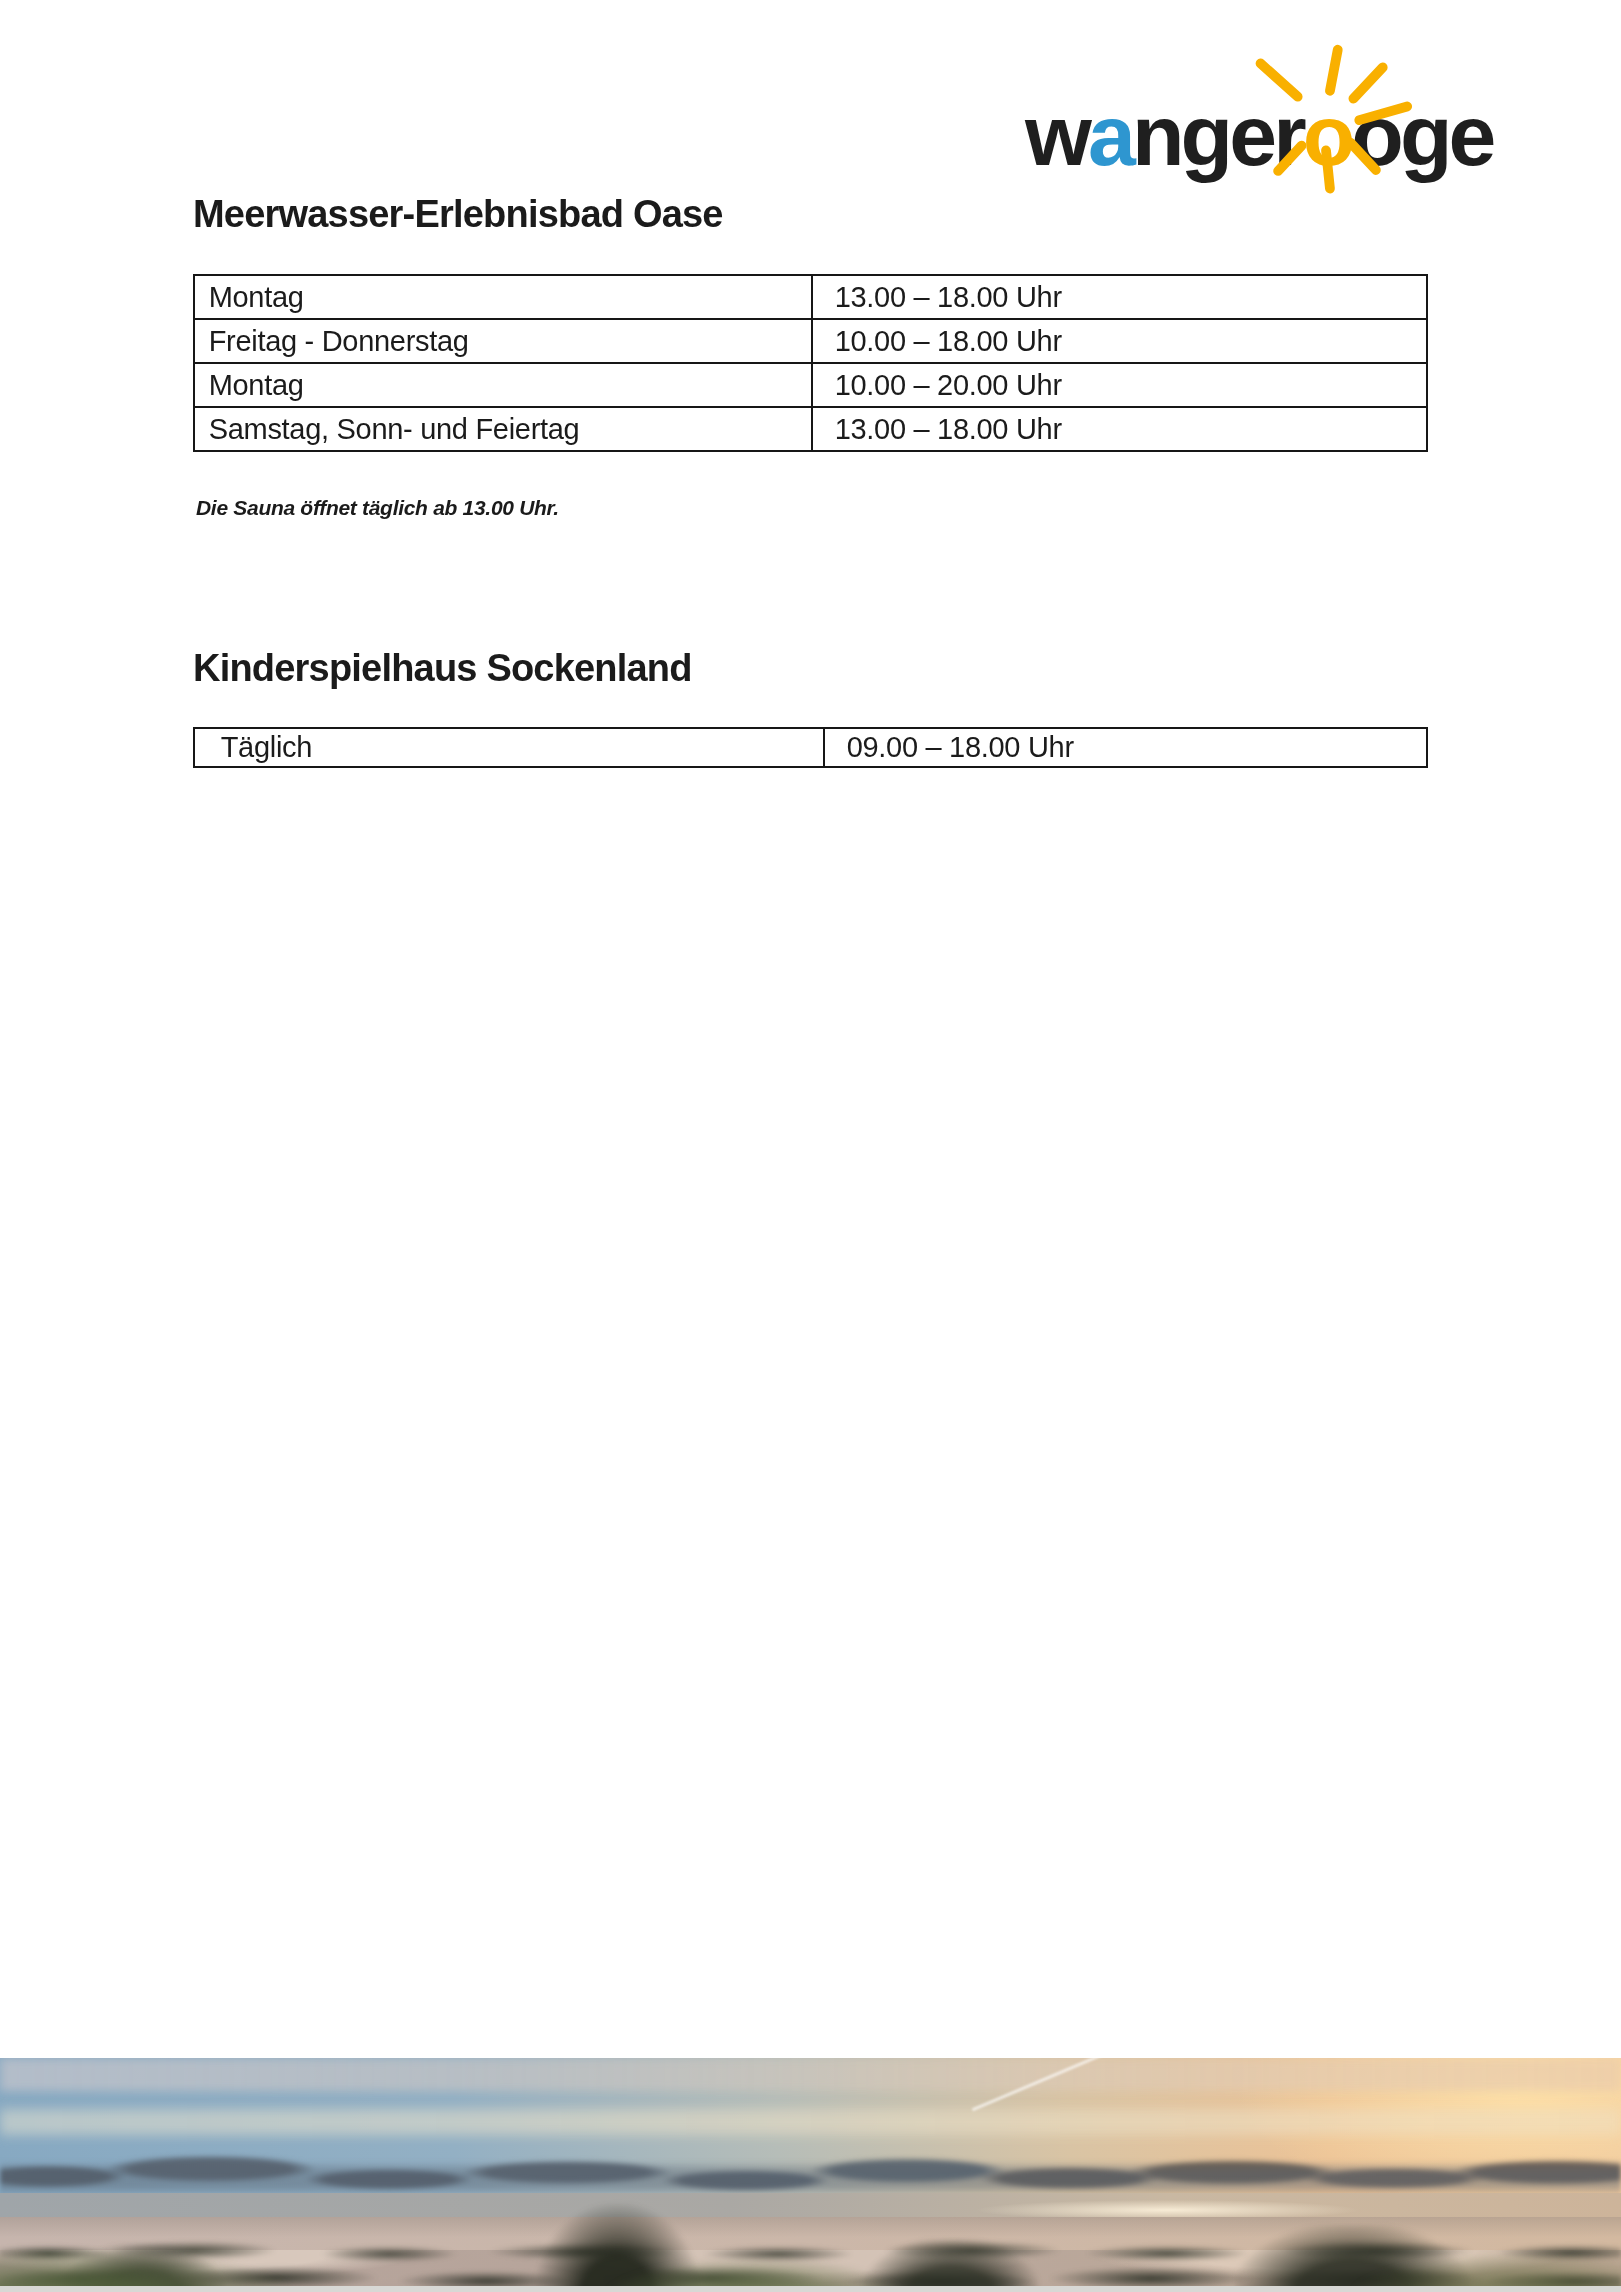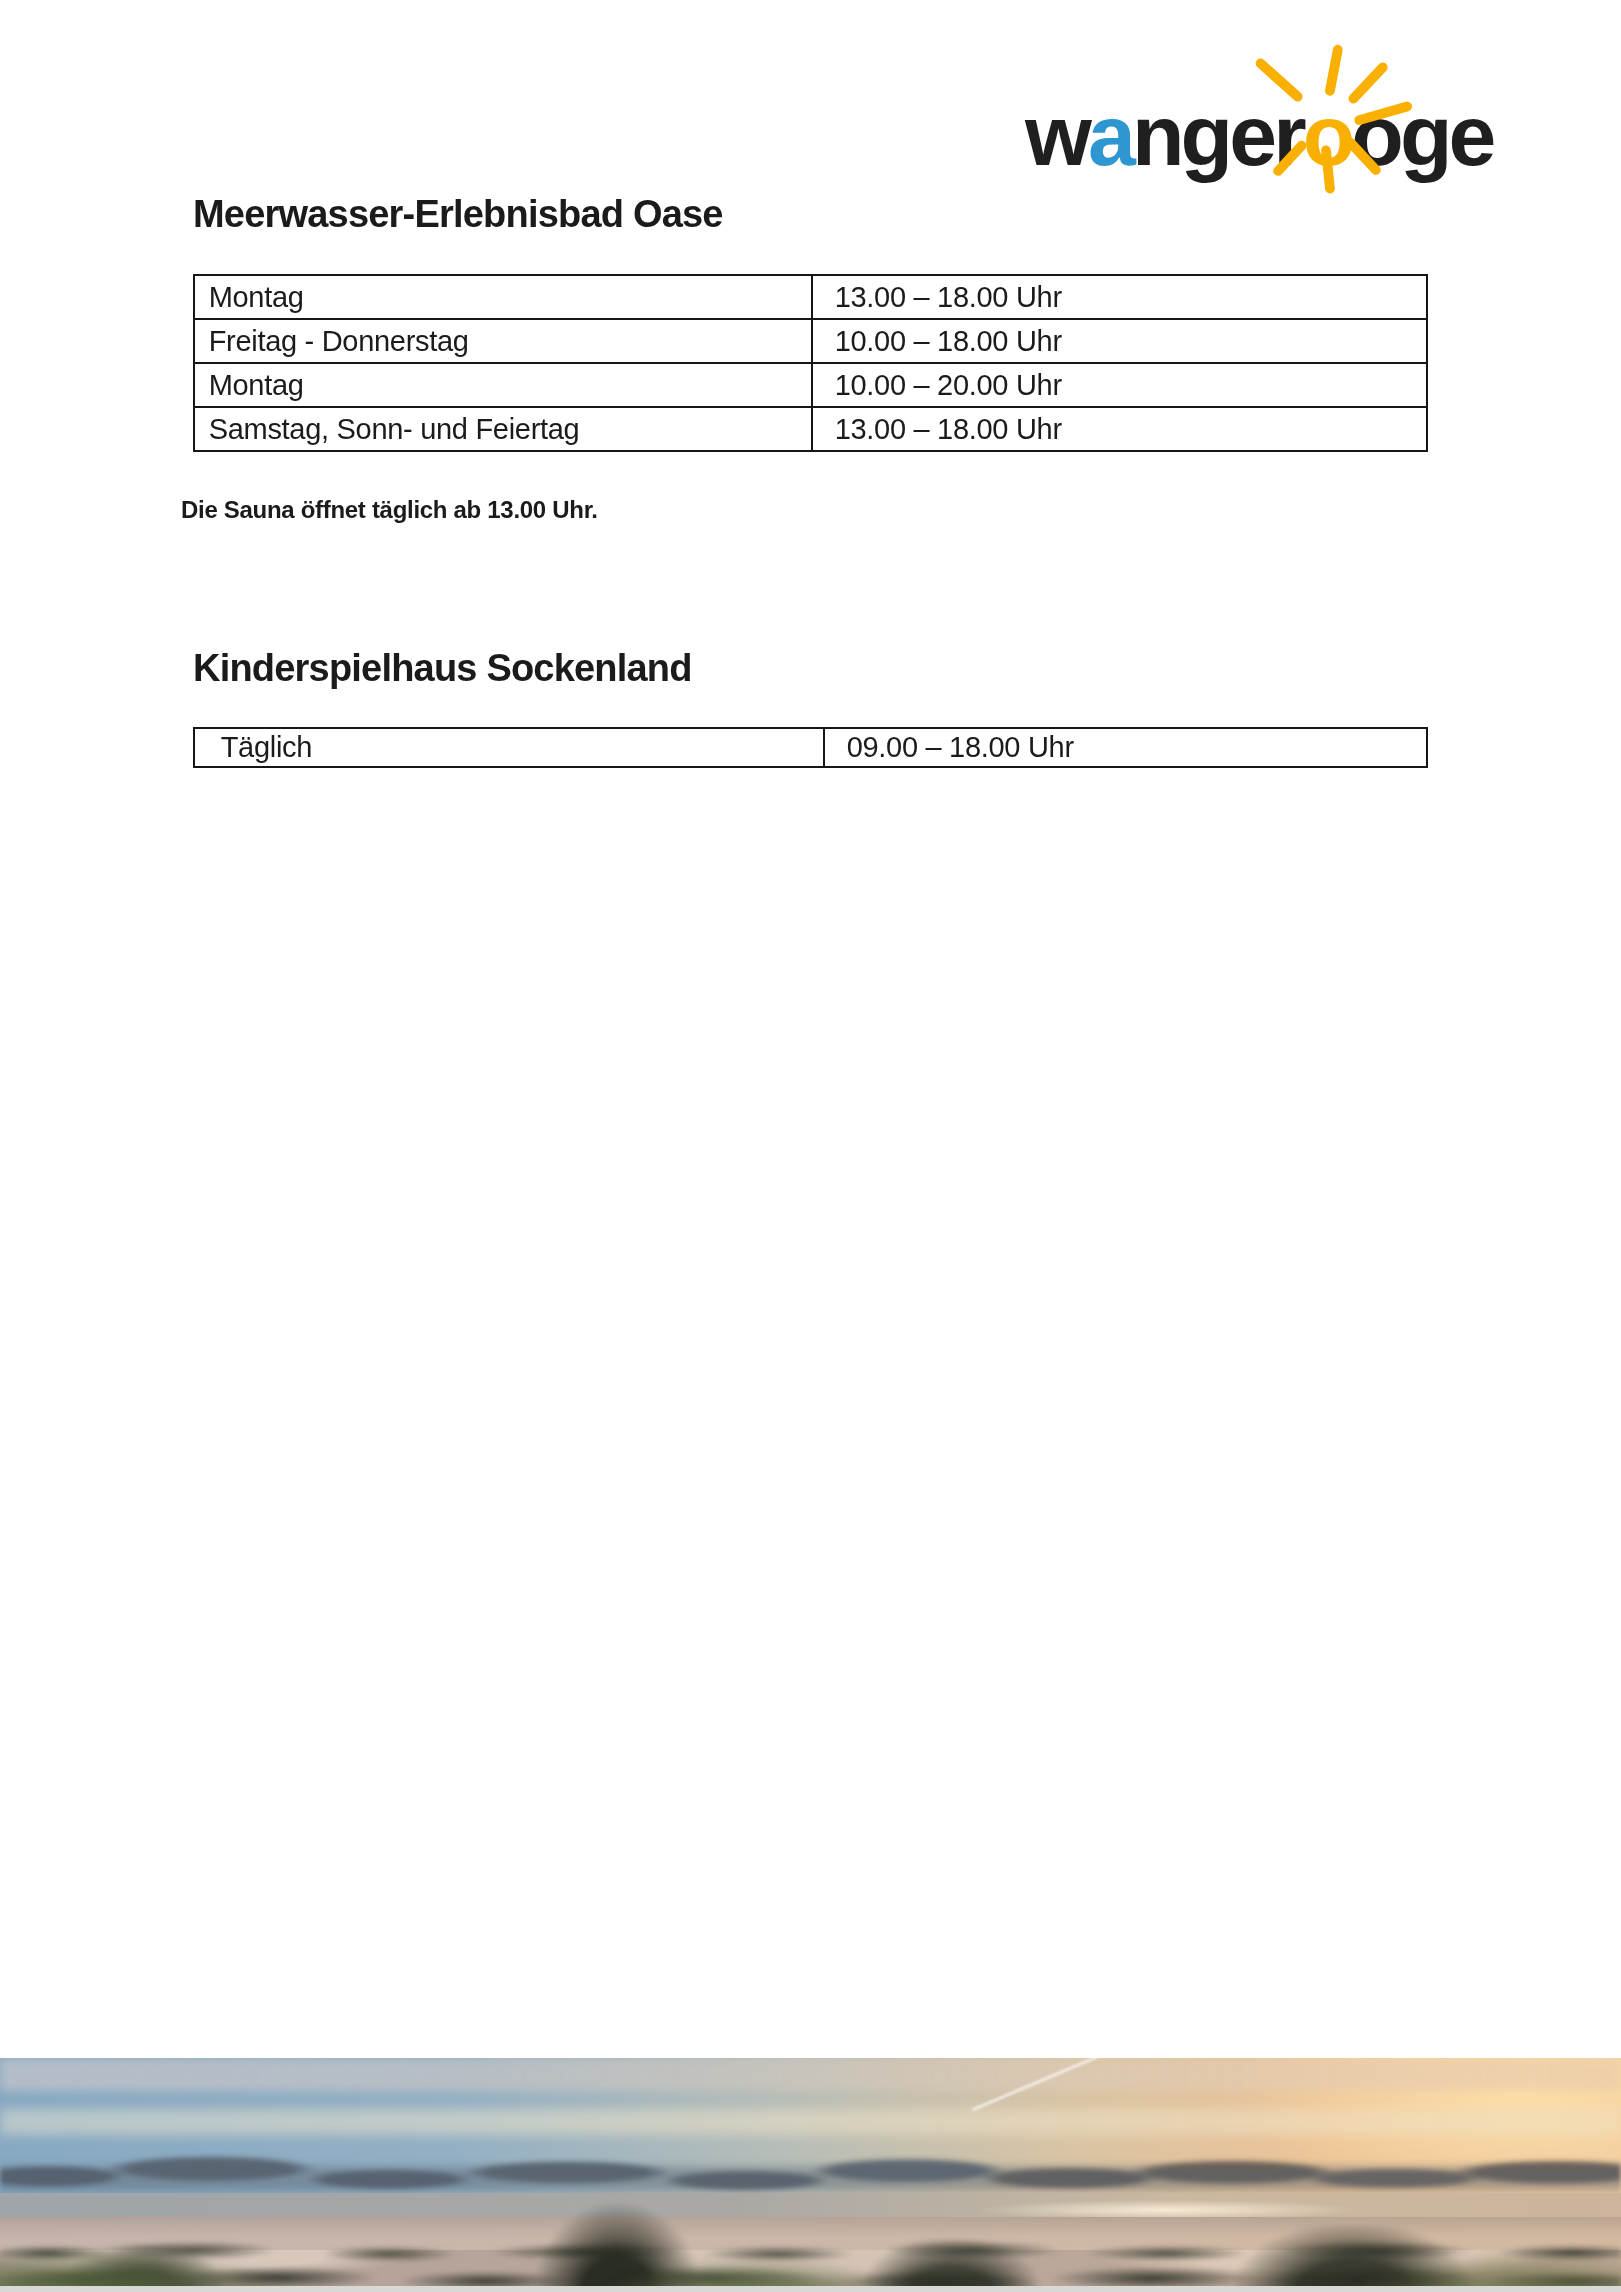--- a/index.html
+++ b/index.html
@@ -27,22 +27,22 @@
   }
 
   
   .h-title{
     position:absolute;left:193px;
     font-size:38px;font-weight:bold;letter-spacing:-0.8px;line-height:1.1;text-align:right;
   }
   .h1-oase{top:194px;}
   .h2-socken{top:648px;}
   .note{
-    position:absolute;left:181px;top:496px;
-    font-size:24px;font-weight:bold;letter-spacing:-0.3px;
+    position:absolute;left:196px;top:496px;
+    font-size:21px;font-weight:bold;letter-spacing:-0.3px;font-style:italic;
   }
 
   
   .tbl{
     position:absolute;left:193px;width:1235px;
     border:2px solid #161616;box-sizing:border-box;
     font-size:29px;letter-spacing:-0.3px;
   }
   .tbl1{top:274px;}
   .tbl2{top:727px;padding-left:12px;}

